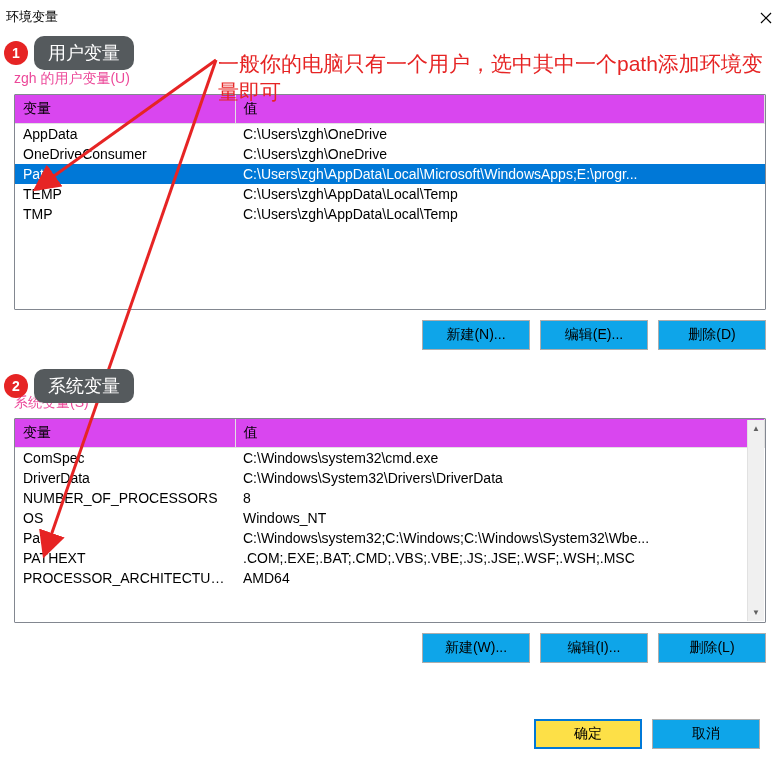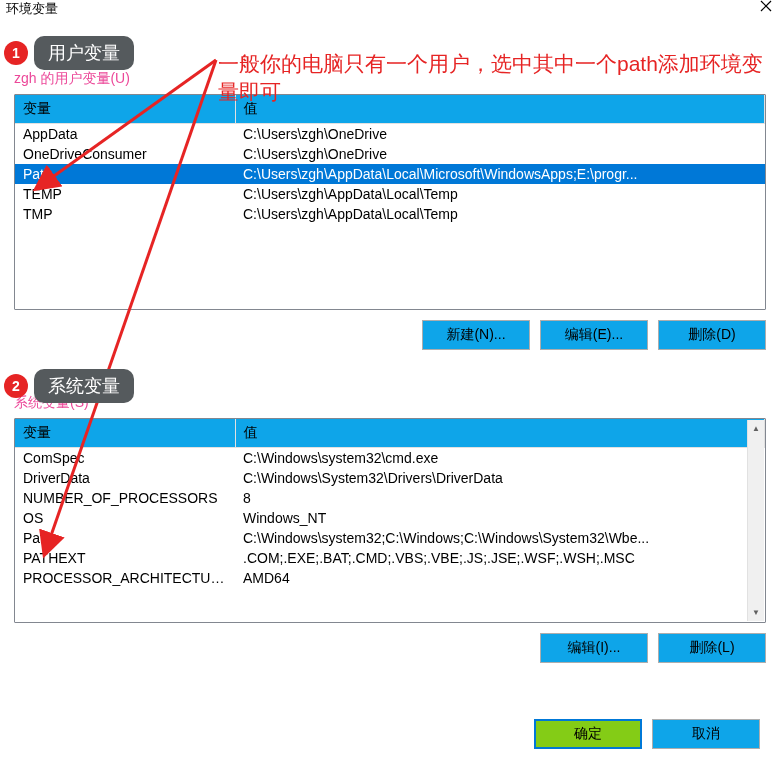--- a/index.html
+++ b/index.html
@@ -8,21 +8,21 @@
       font-size: 14px;
       background: #fff;
       width: 780px;
       height: 777px;
       position: relative;
       overflow: hidden;
     }
     .titlebar {
       height: 26px;
       display: flex;
-      align-items: flex-start;
+      align-items: flex-end;
       padding: 0 6px;
       font-size: 13px;
       color: #000;
       gap: 44px;
     }
     .titlebar .title { flex: 1; }
     .close-btn {
       width: 14px; height: 14px;
       line-height: 14px;
       text-align: center;
@@ -97,21 +97,21 @@
     table {
       width: 100%;
       border-collapse: collapse;
       font-size: 14px;
       table-layout: fixed;
     }
     thead th {
       text-align: left;
       font-weight: normal;
       padding: 5px 8px;
-      background: #0ea5e9;
+      background: #d946ef;
       border-bottom: 1px solid #e1e1e1;
       border-right: 1px solid #e1e1e1;
     }
     tbody td {
       padding: 2px 8px;
       white-space: nowrap;
       overflow: hidden;
       text-overflow: ellipsis;
     }
     tbody tr.selected td {
@@ -147,21 +147,21 @@
     .win-btn {
       min-width: 108px;
       height: 30px;
       border: 1px solid #adadad;
       background: #0ea5e9;
       font-size: 14px;
       cursor: pointer;
       padding: 0 14px;
       font-family: inherit;
     }
-    .win-btn.primary { border: 2px solid #0078d7; background: #84cc16; }
+    .win-btn.primary { border: 2px solid #0078d7; background: #fde047; }
 
     .footer-row {
       position: absolute;
       bottom: 28px;
       right: 20px;
       display: flex;
       gap: 10px;
     }
 
     
@@ -300,20 +300,21 @@
           </tr>
         </tbody>
     </table>
     <div class="scrollbar">
       <div class="sb-btn">▲</div>
       <div class="sb-btn bottom">▼</div>
     </div>
   </div>
 
   <div class="button-row">
+    <button class="win-btn">新建(W)...</button>
     <button class="win-btn">编辑(I)...</button>
     <button class="win-btn">删除(L)</button>
   </div>
 
 </div>
 
 <div class="footer-row">
   <button class="win-btn primary">确定</button>
   <button class="win-btn">取消</button>
 </div>

